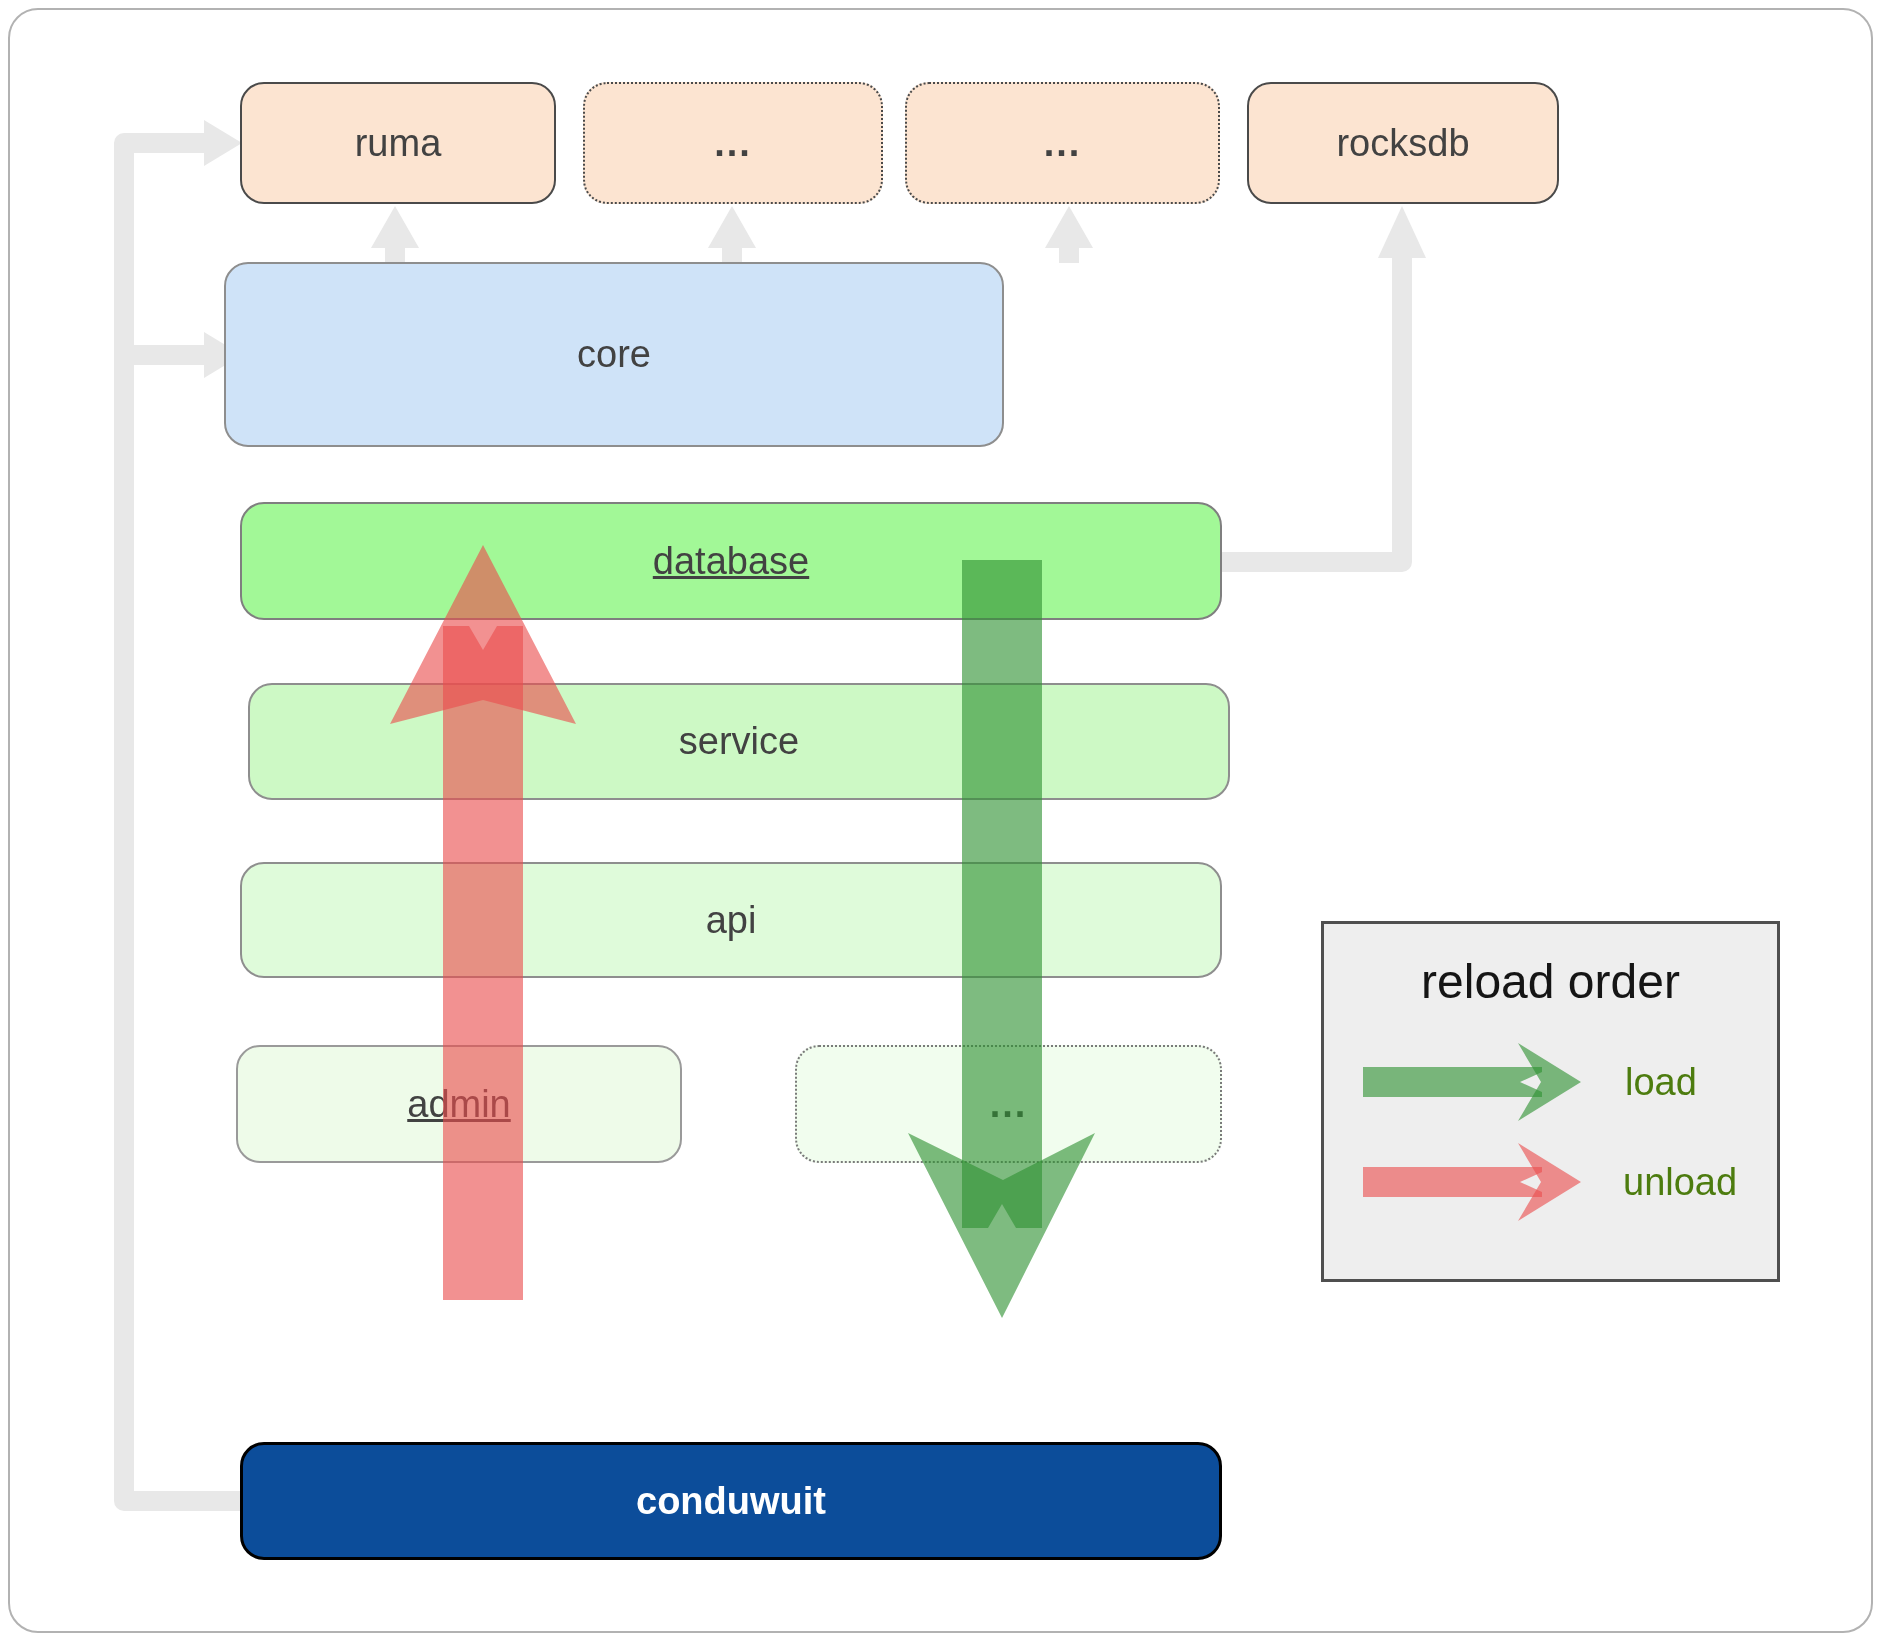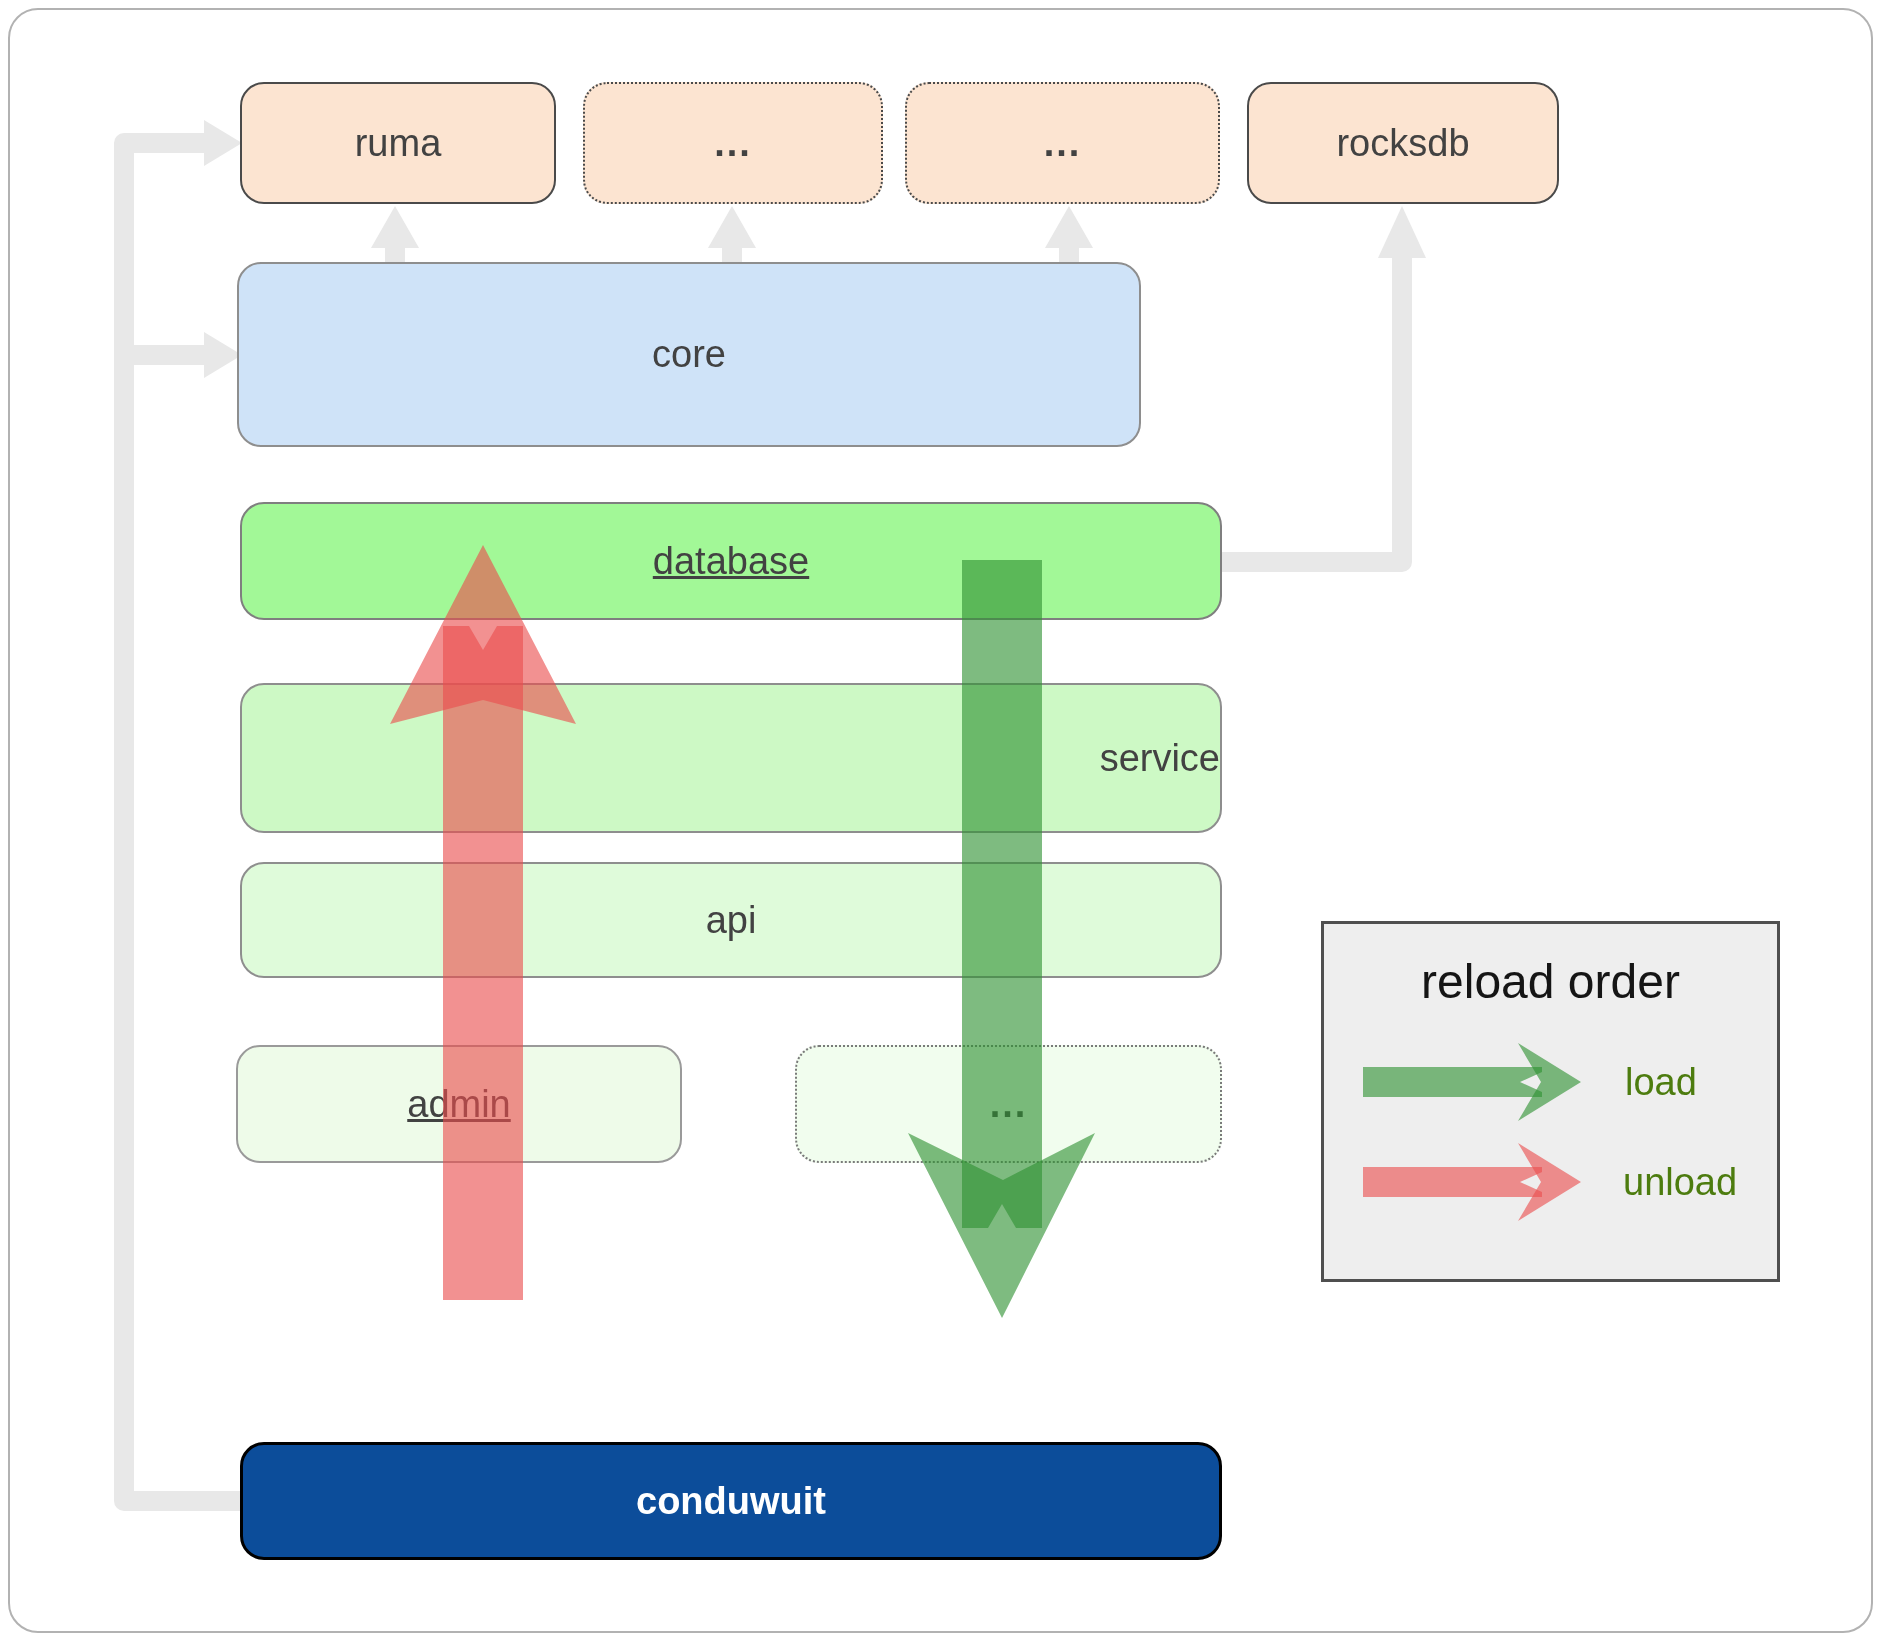--- a/index.html
+++ b/index.html
@@ -52,26 +52,26 @@
   }
   .peach.dotted { border: 2.5px dotted var(--c-peach_border, #4a4a4a); }
   .n-ruma     { left: 240px;  top: 82px; width: 316px; height: 122px; }
   .n-dots1    { left: 583px;  top: 82px; width: 300px; height: 122px; }
   .n-dots2    { left: 905px;  top: 82px; width: 315px; height: 122px; }
   .n-rocksdb  { left: 1247px; top: 82px; width: 312px; height: 122px; }
 
   .dots-label { font-weight: 700; letter-spacing: 2px; }
 
   
-  .n-core     { left: 237px; top: 262px;  width: 904px; height: 185px;
+  .n-core     { left: 224px; top: 262px;  width: 780px; height: 185px;
                 background: var(--c-blue, #cfe3f8); border: 2px solid var(--c-box_border, #8e8e8e); }
   .n-database { left: 240px; top: 502px;  width: 982px; height: 118px;
                 background: var(--c-green_db, #a2f897); border: 2px solid #7f7f7f; text-decoration: underline; }
-  .n-service  { left: 240px; top: 683px;  width: 982px; height: 150px;
-                background: var(--c-green_service, #cdf9c5); border: 2px solid var(--c-box_border, #8e8e8e); justify-content: flex-end; }
+  .n-service  { left: 248px; top: 683px;  width: 982px; height: 117px;
+                background: var(--c-green_service, #cdf9c5); border: 2px solid var(--c-box_border, #8e8e8e); }
   .n-api      { left: 240px; top: 862px;  width: 982px; height: 116px;
                 background: var(--c-green_api, #dffbda); border: 2px solid var(--c-box_border, #8e8e8e); }
   .n-admin    { left: 236px; top: 1045px; width: 446px; height: 118px;
                 background: var(--c-green_admin, #eefbe9); border: 2px solid #9a9a9a; text-decoration: underline; }
   .n-dots3    { left: 795px; top: 1045px; width: 427px; height: 118px;
                 background: var(--c-green_ellipsis, #f1fdee); border: 2px dotted #7a7a7a; }
   .n-router   { left: 240px; top: 1222px; width: 982px; height: 116px;
                 background: var(--c-router_bg, #ffffff); border: 2px solid #9a9a9a; }
   .n-conduwuit{ left: 240px; top: 1442px; width: 982px; height: 118px;
                 background: var(--c-navy, #0c4d9a); border: 3px solid #000000;

